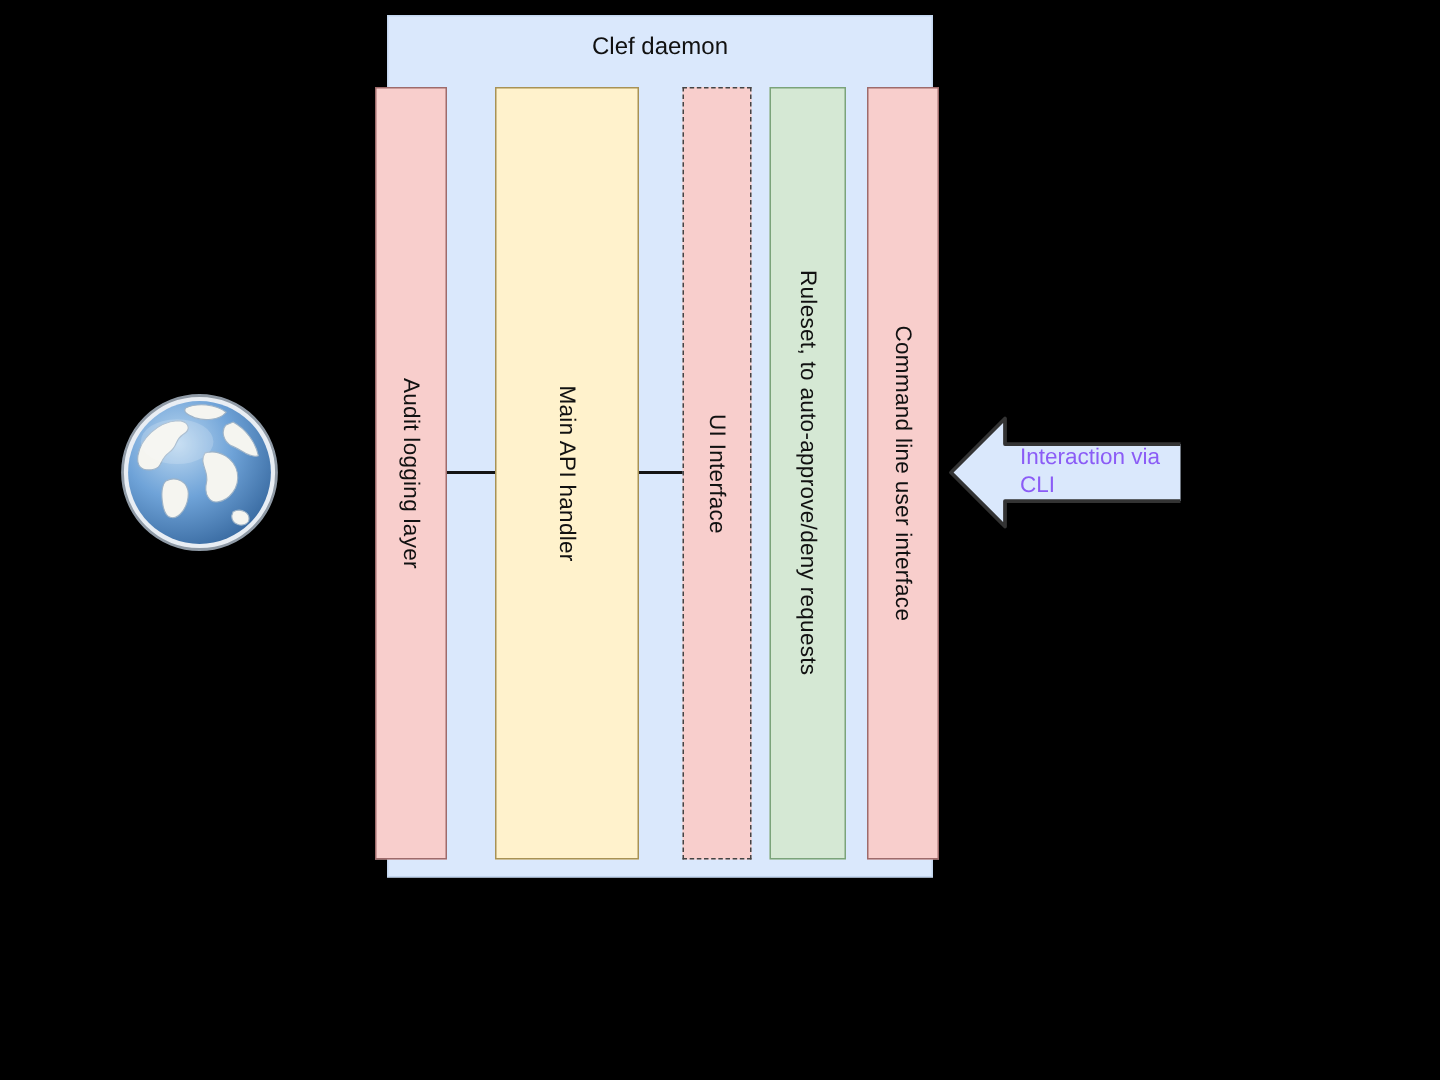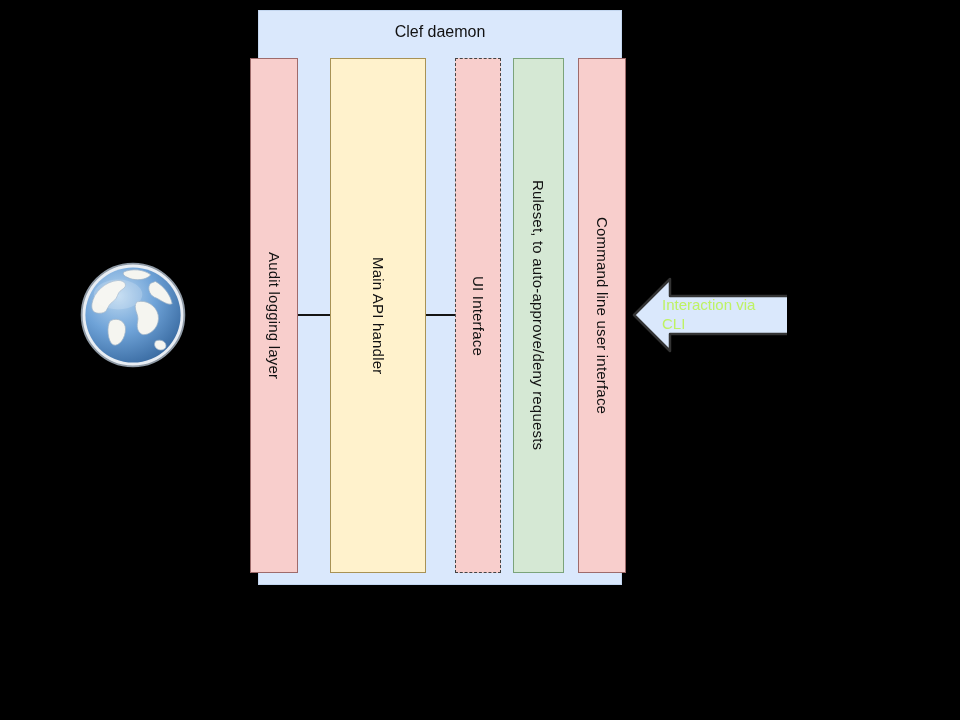--- a/index.html
+++ b/index.html
@@ -32,22 +32,22 @@
   #bar-ruleset{left:513px;width:51px;}
   #bar-cli{left:578px;width:48px;}
   .connector{position:absolute;top:314px;height:2px;background:#141414;}
   #conn-1{left:298px;width:32px;}
   #conn-2{left:426px;width:29px;}
   .stub{position:absolute;left:147px;top:308px;width:2px;height:15px;background:#111;}
   .globe-wrap{position:absolute;left:77px;top:259px;width:112px;height:112px;}
   .person-wrap{position:absolute;left:833px;top:254px;width:84px;height:120px;}
   .arrow-wrap{position:absolute;left:632px;top:275px;width:196px;height:80px;}
   .arrow-label{
-    position:absolute;left:662px;top:296px;width:118px;
-    font-size:15px;line-height:1.25;color:#bef264;
+    position:absolute;left:680px;top:296px;width:118px;
+    font-size:15px;line-height:1.25;color:#8b5cf6;
   }
 </style>
 </head>
 <body>
 
 <div class="stage">
 
   <div class="container-box">
     <div class="container-title">Clef daemon</div>
   </div>

